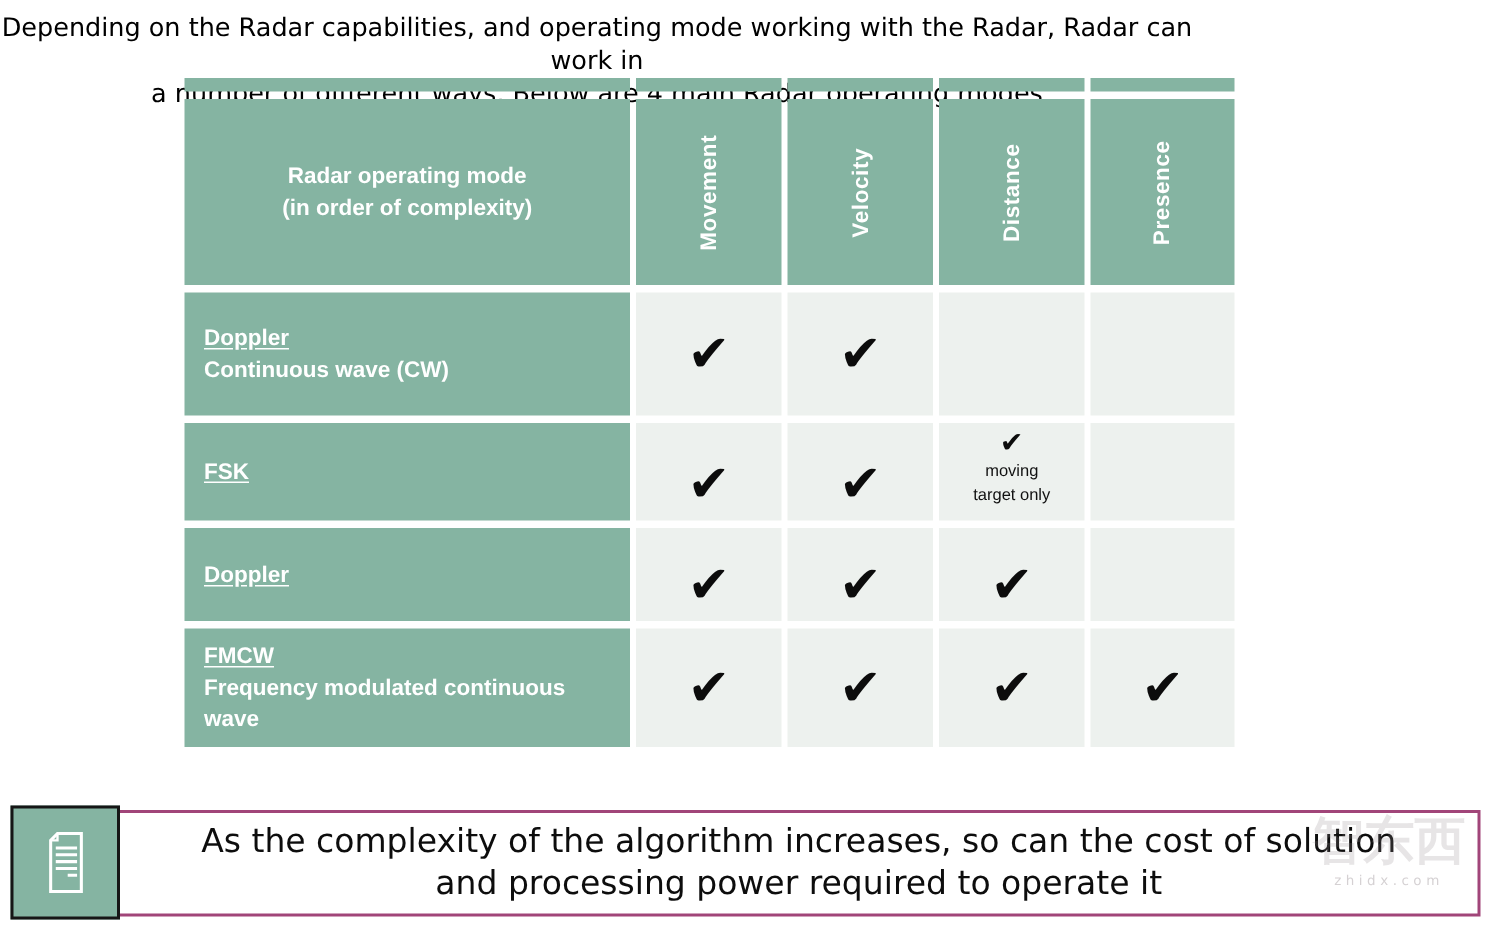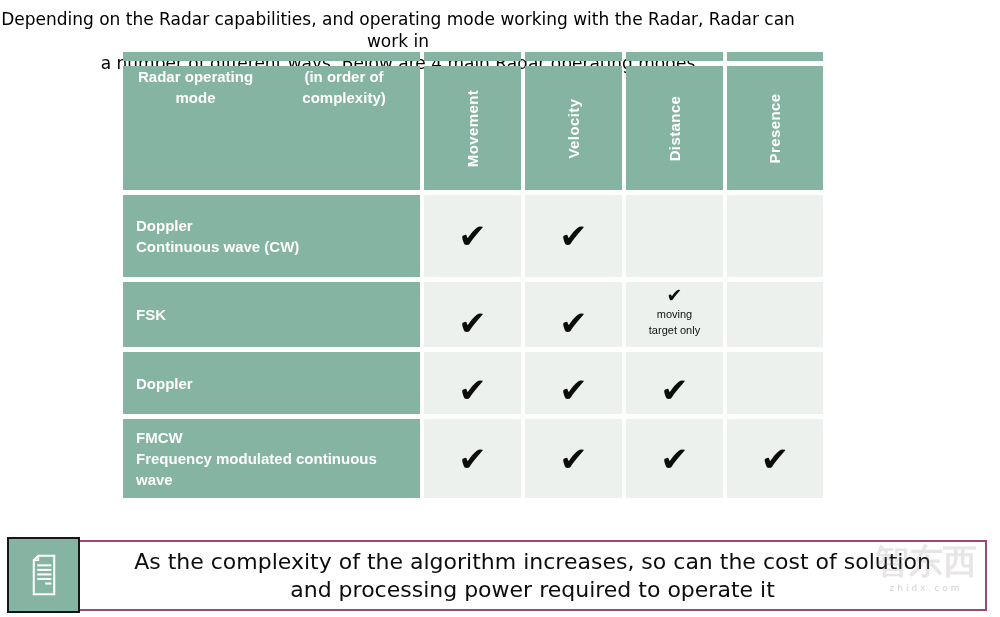--- a/index.html
+++ b/index.html
@@ -11,27 +11,27 @@
          font-family:"DejaVu Sans",sans-serif;font-size:17px;line-height:22px;color:#000;}
 
   
   .grid{position:absolute;left:123px;top:52px;display:grid;
         grid-template-columns:297px 97px 97px 97px 96px;
         grid-template-rows:9px 124px 82px 65px 62px 79px;
         column-gap:4px;row-gap:5px;}
   .cell{box-sizing:border-box;}
   .strip{background:#85b4a2;}
   .head{background:#85b4a2;color:#fff;font-weight:bold;font-size:15px;}
-  .corner{display:flex;flex-direction:row;justify-content:center;text-align:center;line-height:21px;}
+  .corner{display:flex;flex-direction:column;justify-content:center;text-align:center;line-height:21px;}
   .vcell{display:flex;align-items:center;justify-content:center;}
   .vtext{transform:rotate(-90deg);white-space:nowrap;letter-spacing:.4px;}
   .label{background:#85b4a2;color:#fff;font-weight:bold;font-size:15px;line-height:21px;
          display:flex;flex-direction:column;justify-content:center;
          padding-left:13px;padding-right:10px;}
-  .label .name{text-underline-offset:2px;}
+  .label .name{text-decoration:underline;text-underline-offset:2px;}
   .data{background:#edf1ee;display:flex;align-items:center;justify-content:center;}
   .check{font-family:"DejaVu Sans",sans-serif;font-weight:bold;font-size:34px;line-height:1;color:#0c0c0c;}
   .data.low{align-items:flex-end;padding-bottom:7px;}
   .note-cell{flex-direction:column;justify-content:flex-start;padding-top:3px;}
   .small-check{font-family:"DejaVu Sans",sans-serif;font-weight:bold;font-size:19px;line-height:1.1;color:#0c0c0c;}
   .note{font-size:11px;line-height:16px;color:#111;}
 
   
   .footer{position:absolute;left:7px;top:537px;width:980px;height:76px;}
   .icon-box{position:absolute;left:0;top:0;width:73px;height:76px;background:#85b4a2;

